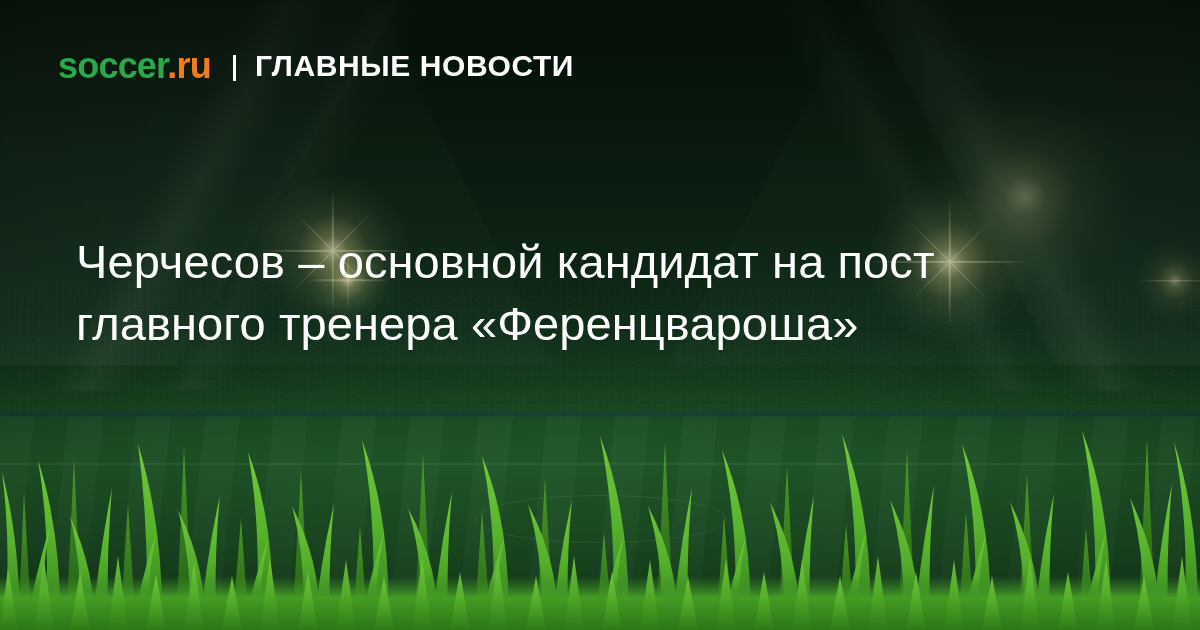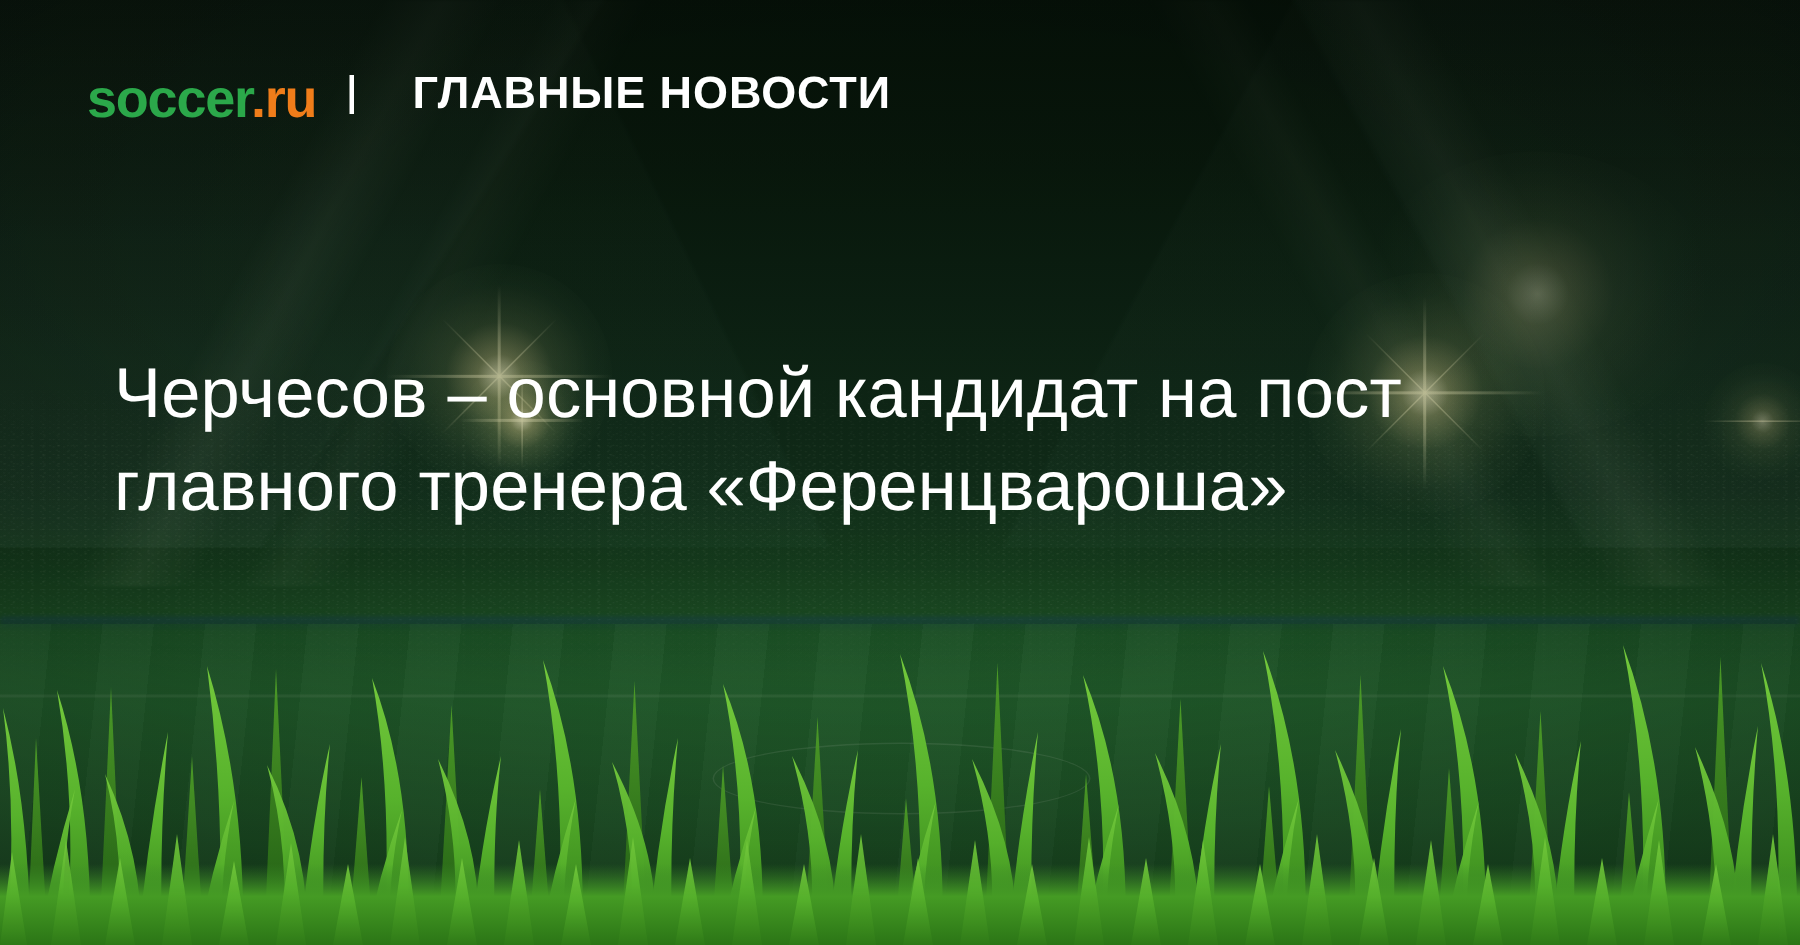--- a/index.html
+++ b/index.html
@@ -181,21 +181,21 @@
     pointer-events: none;
   }
   .grass svg { display: block; width: 100%; height: 100%; }
 
   
   .header {
     position: absolute;
     left: 58px;
     top: 48px;
     display: flex;
-    align-items: flex-start;
+    align-items: center;
     gap: 0;
     z-index: 5;
   }
   .logo {
     font-size: 36px;
     font-weight: 700;
     letter-spacing: -0.8px;
     line-height: 1;
     white-space: nowrap;
   }
@@ -212,21 +212,20 @@
     flex: 0 0 auto;
   }
 
   .section-label {
     color: #ffffff;
     font-size: 30px;
     font-weight: 700;
     letter-spacing: 0.6px;
     line-height: 1;
     white-space: nowrap;
-    margin-left: 20px;
   }
 
   
   .headline {
     position: absolute;
     left: 60px;
     top: 215px;
     width: 1000px;
     margin: 16px;
     color: #ffffff;

